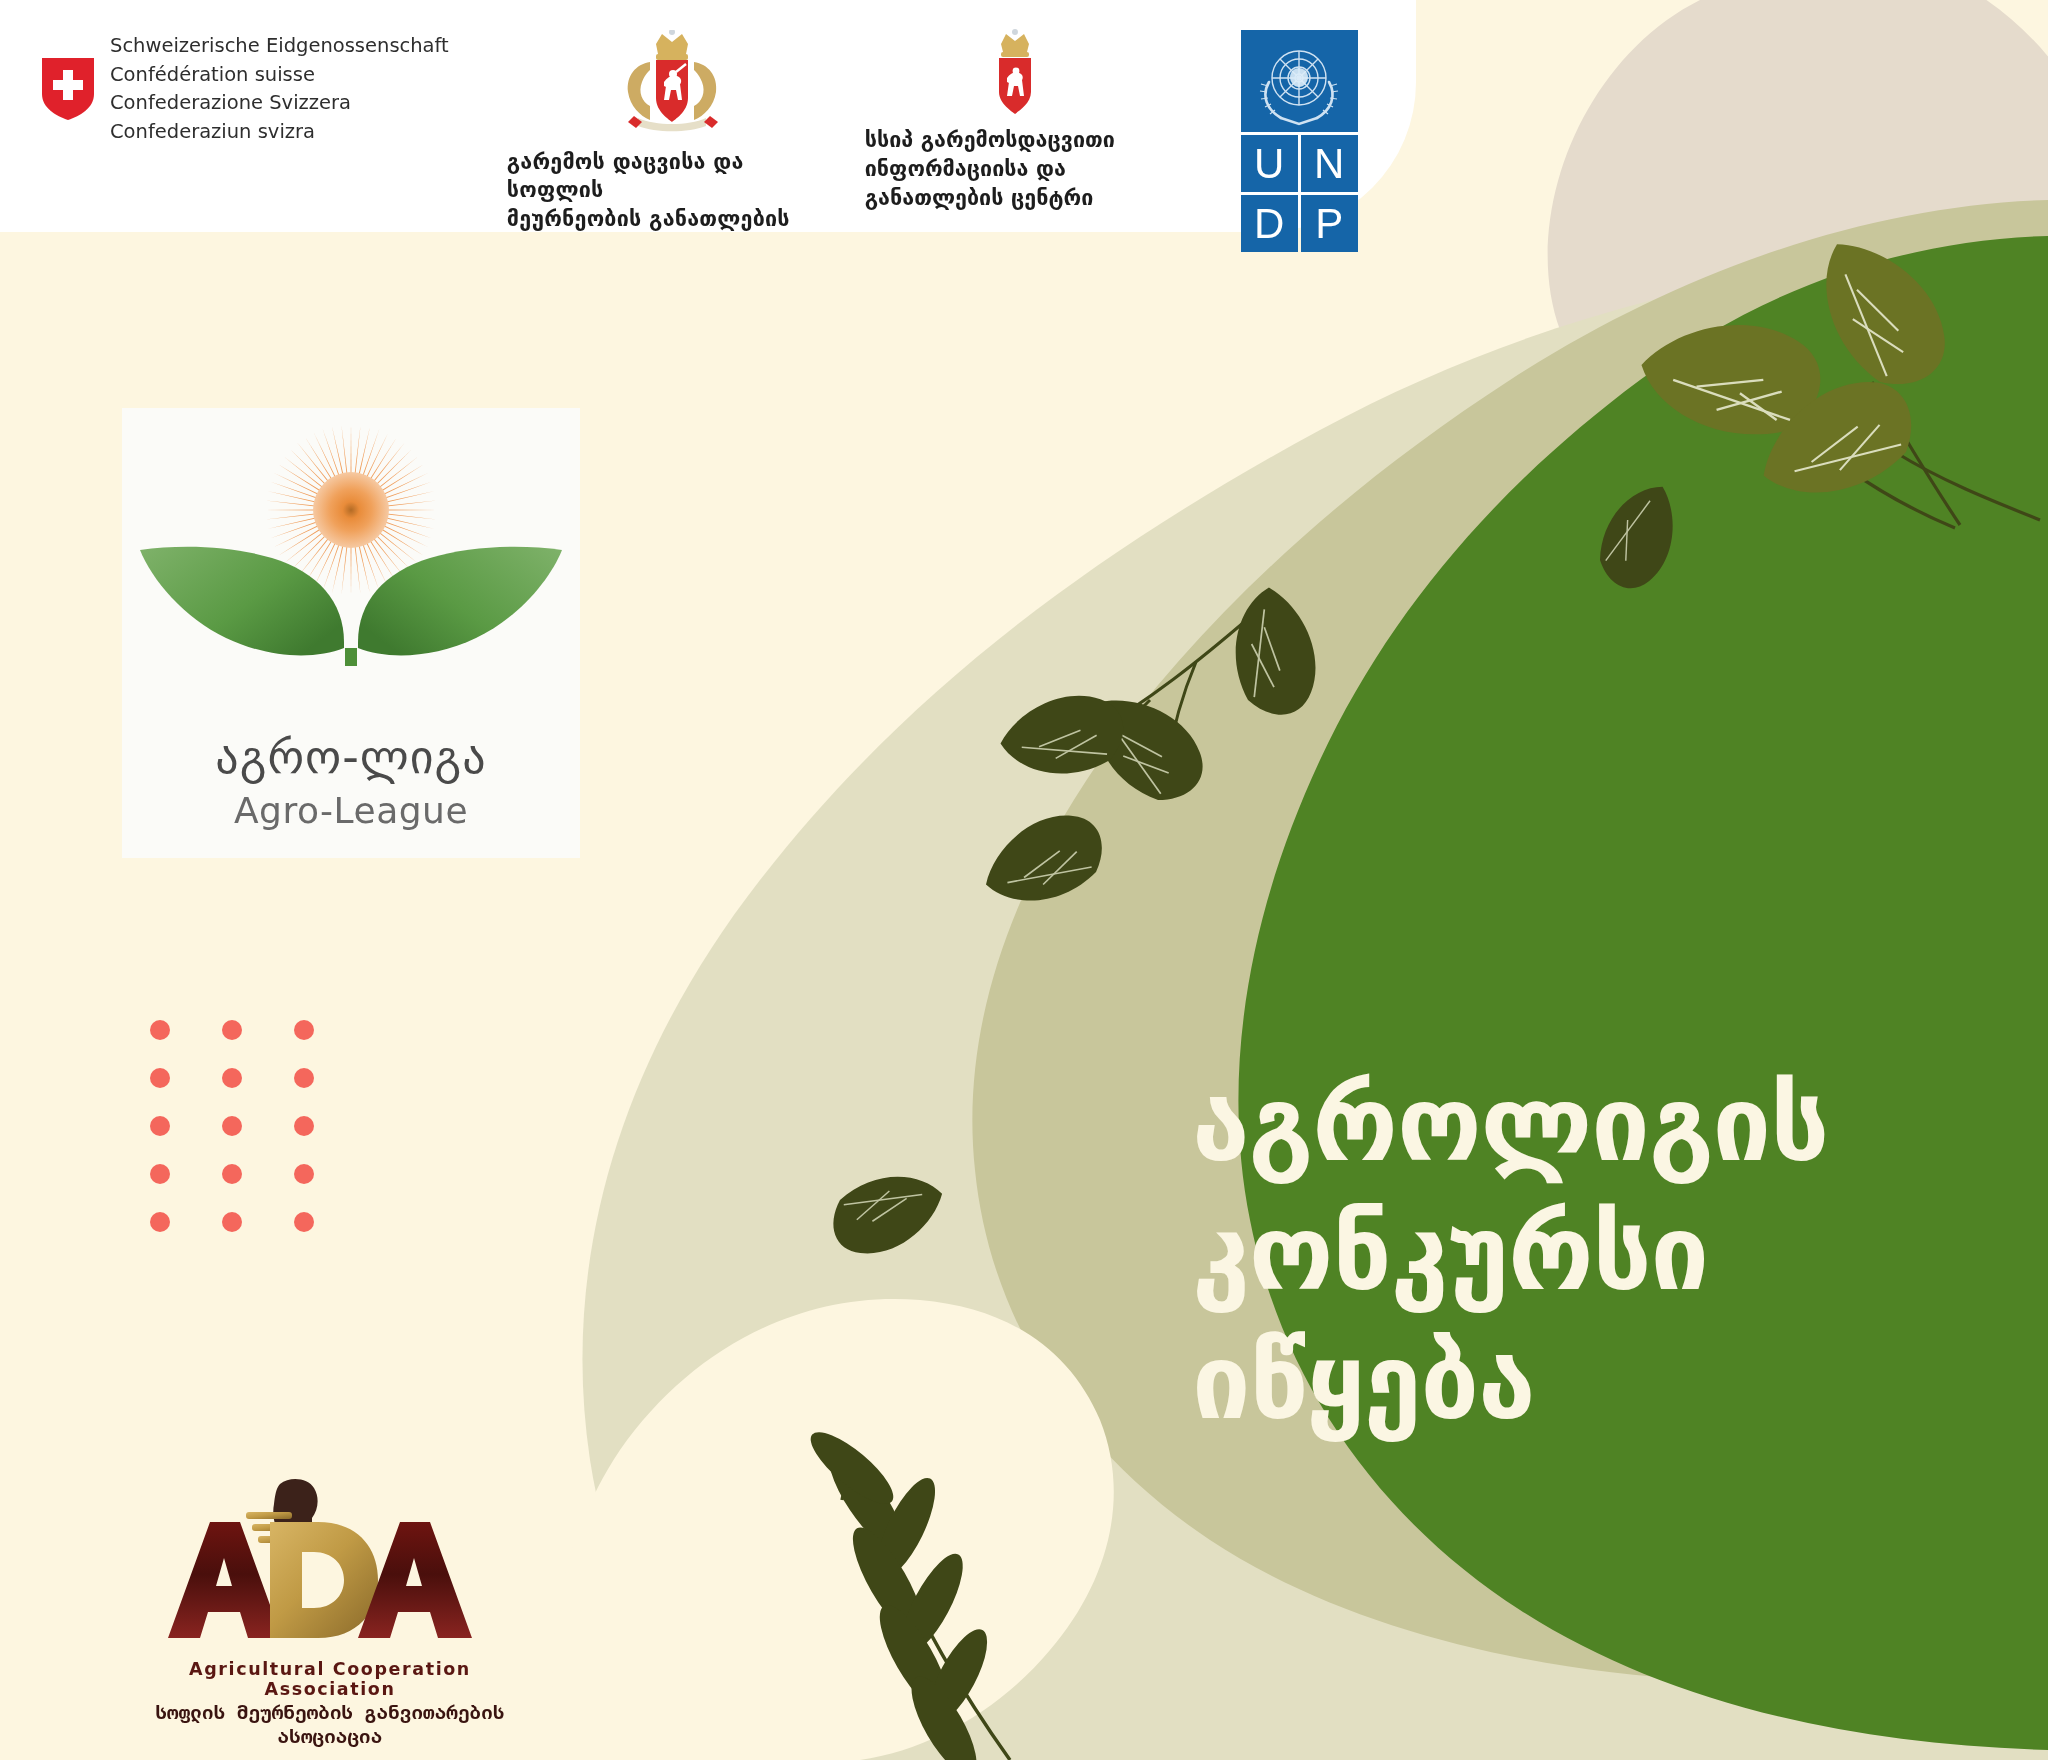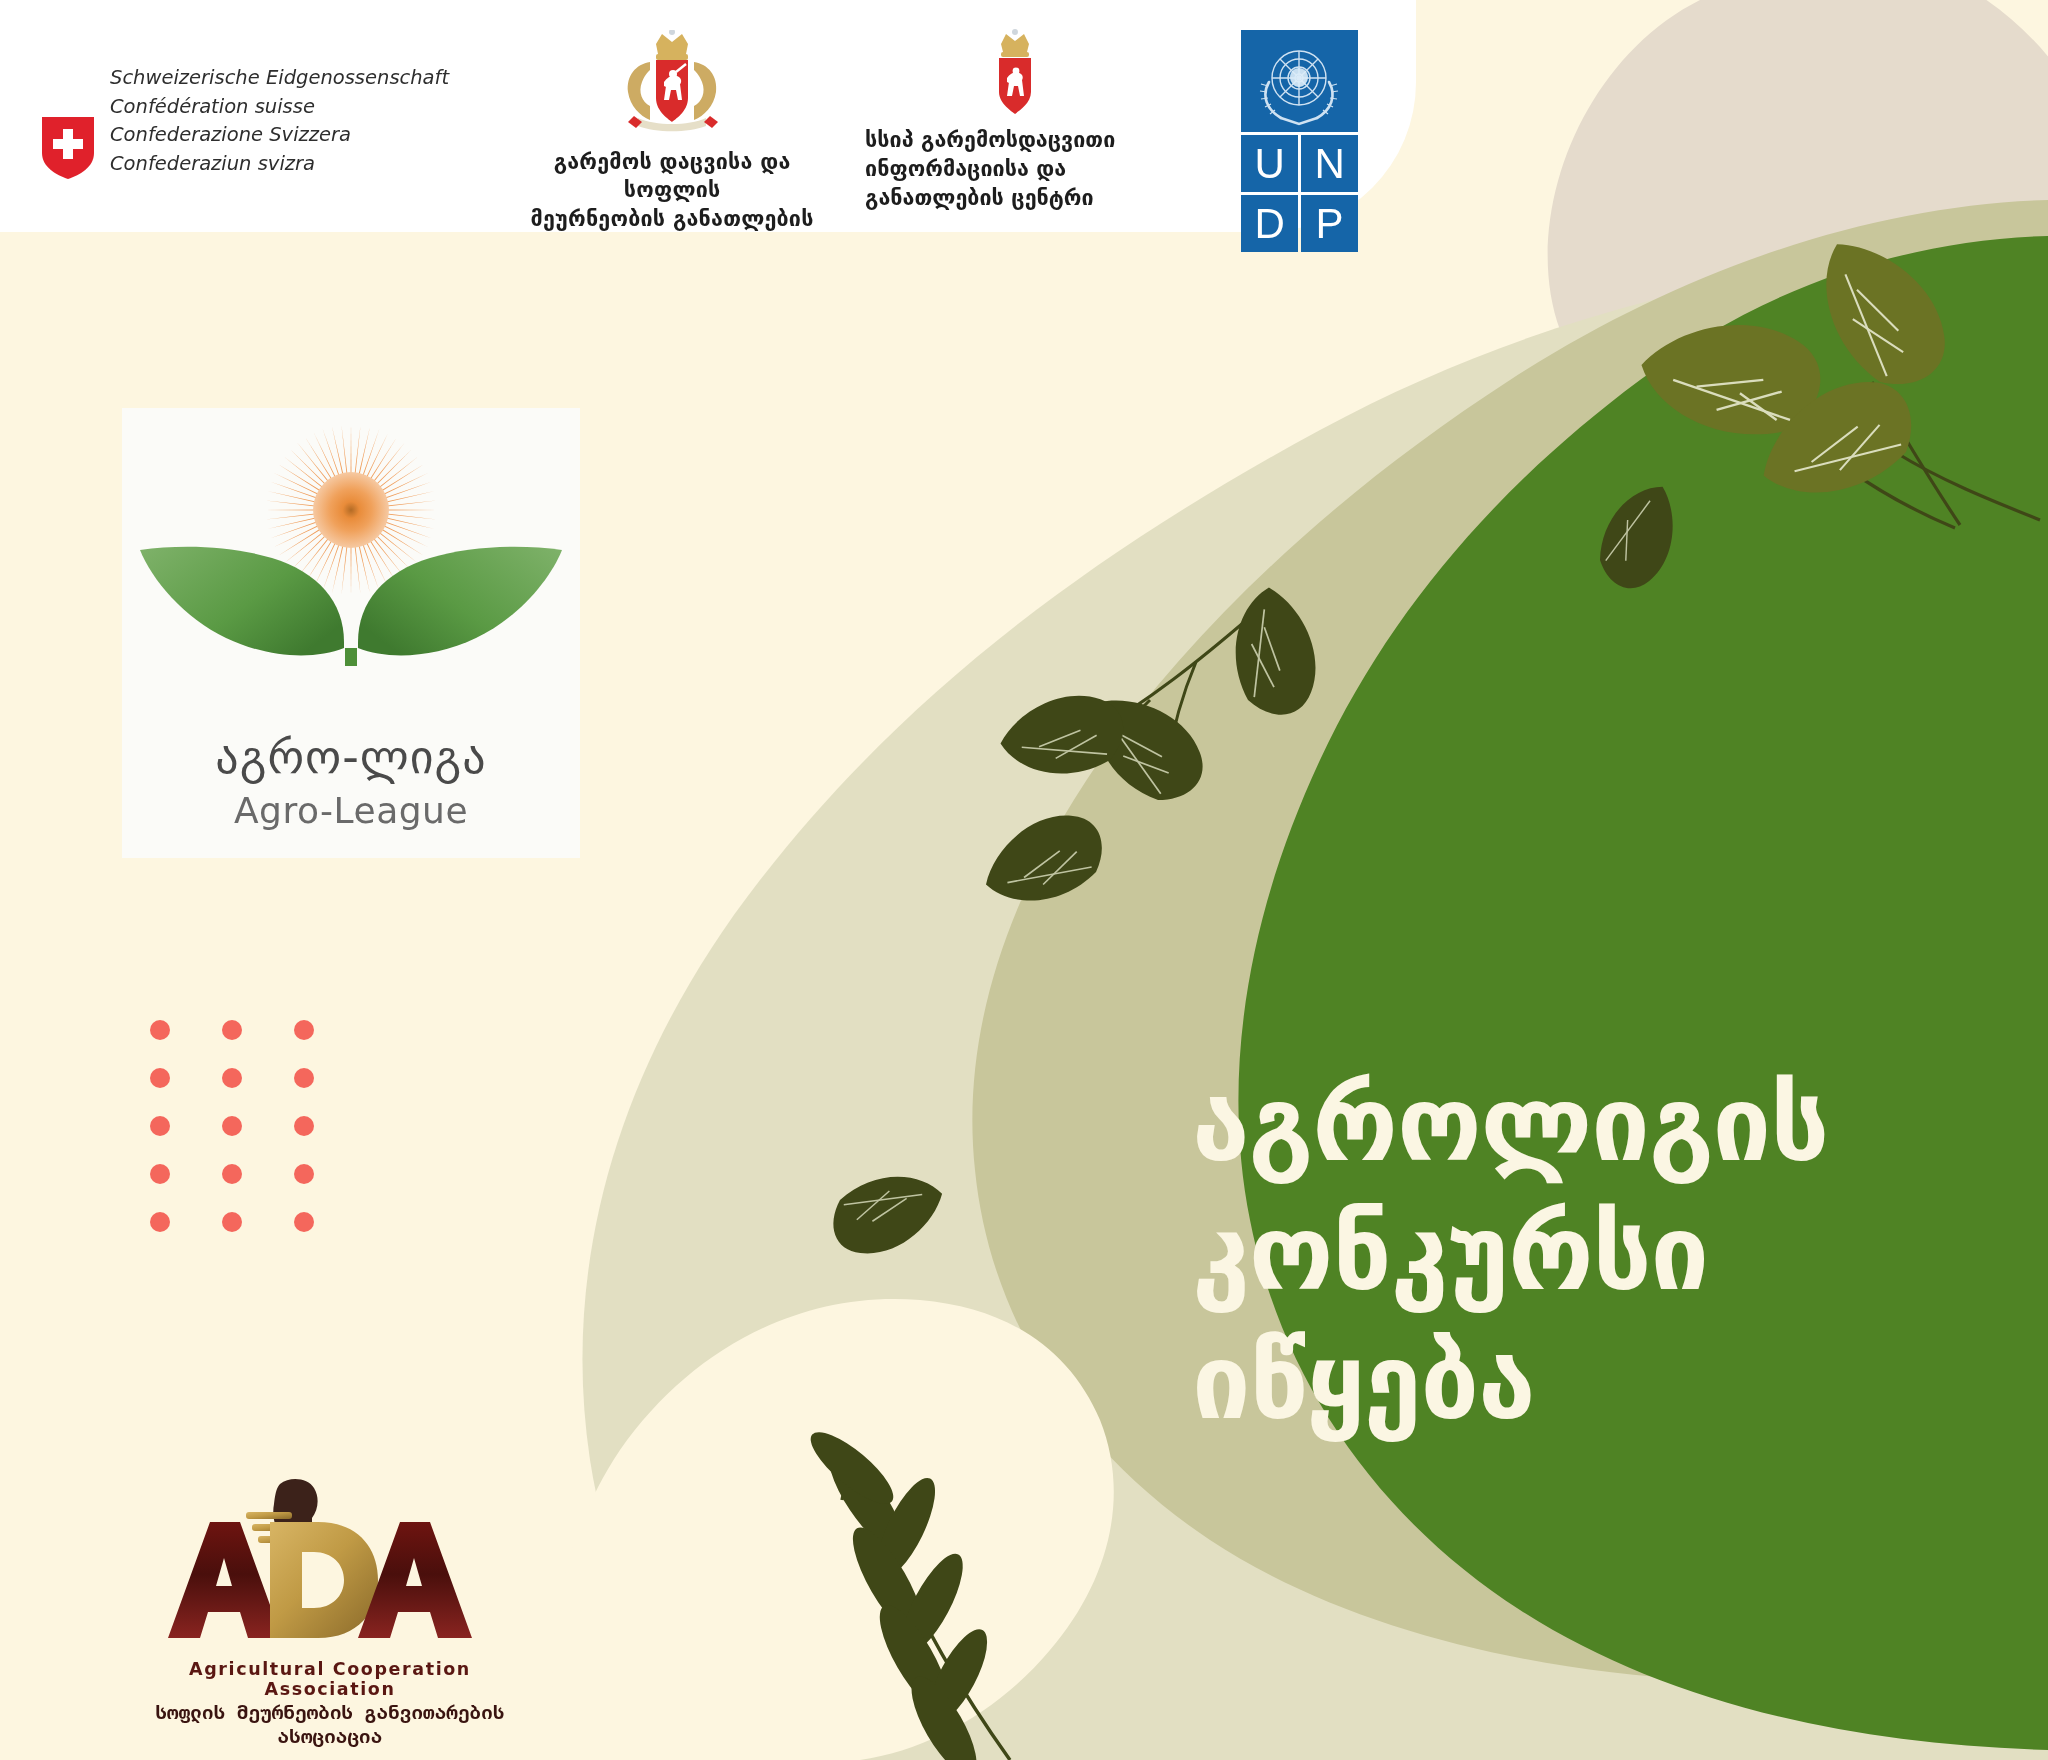--- a/index.html
+++ b/index.html
@@ -17,28 +17,28 @@
     position:absolute;left:0;top:0;width:1416px;height:232px;
     background:#ffffff;border-bottom-right-radius:150px;z-index:20;
   }
   #logo-row{
     position:absolute;left:0;top:0;width:1416px;height:232px;
     display:flex;align-items:flex-start;
   }
   .logo-cell{position:relative;}
 
   
-  #swiss-logo{display:flex;align-items:flex-end;gap:16px;margin-left:42px;margin-top:64px;font-style:italic;}
+  #swiss-logo{display:flex;align-items:center;gap:16px;margin-left:42px;margin-top:32px;}
   #swiss-shield{width:52px;height:62px;flex:none;}
   #swiss-text{font-size:19.5px;line-height:1.47;color:#2e2e2e;font-family:"DejaVu Sans",sans-serif;}
   #swiss-text .ln{white-space:nowrap;}
   #swiss-agency{margin-top:22px;font-size:17.5px;font-weight:bold;line-height:1.34;color:#111;}
 
   
-  #ministry-logo{margin-left:58px;margin-top:30px;width:330px;text-align:center;}
+  #ministry-logo{margin-left:58px;margin-top:30px;width:330px;}
   #ministry-emblem{width:112px;height:108px;margin:0 auto;display:block;}
   #ministry-text{margin-top:10px;font-size:21.5px;font-weight:bold;line-height:1.32;color:#1d1d1d;letter-spacing:.2px;}
 
   
   #center-logo{margin-left:28px;margin-top:28px;width:300px;}
   #center-emblem{width:52px;height:90px;margin:0 auto 8px;display:block;}
   #center-text{font-size:21.5px;font-weight:bold;line-height:1.34;color:#1d1d1d;}
 
   
   #undp-logo{margin-left:76px;margin-top:30px;}

